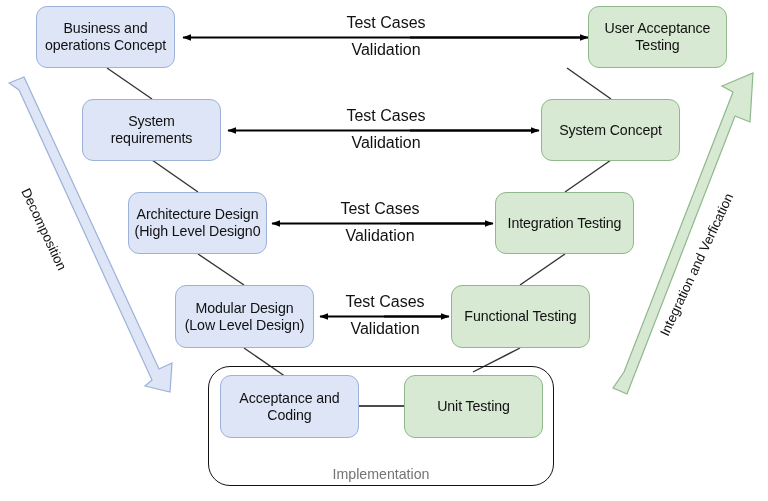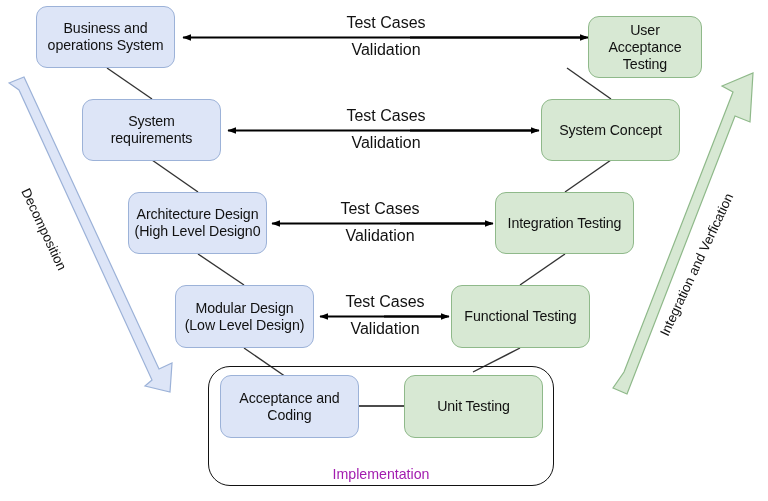--- a/index.html
+++ b/index.html
@@ -53,21 +53,21 @@
   .group-box {
     position: absolute;
     box-sizing: border-box;
     border: 1.6px solid #121212;
     border-radius: 22px;
     background: transparent;
   }
   .group-label {
     position: absolute;
     font-size: 14.2px;
-    color: #a21caf;
+    color: #737373;
     text-align: center;
     white-space: nowrap;
   }
   
   .edge-label {
     position: absolute;
     font-size: 16px;
     line-height: 15px;
     color: #111111;
     text-align: center;
@@ -126,21 +126,21 @@
   <div class="band-label" style="left:32px; top:186px; transform: rotate(65deg);">Decomposition</div>
 
   <div class="band-label" style="left:657px; top:332px; transform: rotate(-65deg);">Integration and Verfication</div>
 
   <div class="group-box" style="left:208px; top:366px; width:346px; height:120px;"></div>
   <div class="group-label" style="left:208px; top:466px; width:346px;">Implementation</div>
 
   <div class="node blue" style="left:36px; top:6px; width:139px; height:62px;">
     <span>
       <span>Business and</span><br>
-      <span>operations System</span>
+      <span>operations Concept</span>
     </span>
   </div>
 
   <div class="node blue" style="left:82px; top:99px; width:139px; height:62px;">
     <span>System requirements</span>
   </div>
 
   <div class="node blue" style="left:128px; top:192px; width:139px; height:62px;">
     <span>
       <span>Architecture Design</span><br>
@@ -155,21 +155,21 @@
     </span>
   </div>
 
   <div class="node blue" style="left:220px; top:375px; width:139px; height:63px;">
     <span>
       <span>Acceptance and</span><br>
       <span>Coding</span>
     </span>
   </div>
 
-  <div class="node green" style="left:588px; top:16px; width:114px; height:62px;">
+  <div class="node green" style="left:588px; top:6px; width:139px; height:62px;">
     <span>
       <span>User Acceptance</span><br>
       <span>Testing</span>
     </span>
   </div>
 
   <div class="node green" style="left:541px; top:99px; width:139px; height:62px;">
     <span>System Concept</span>
   </div>
 

